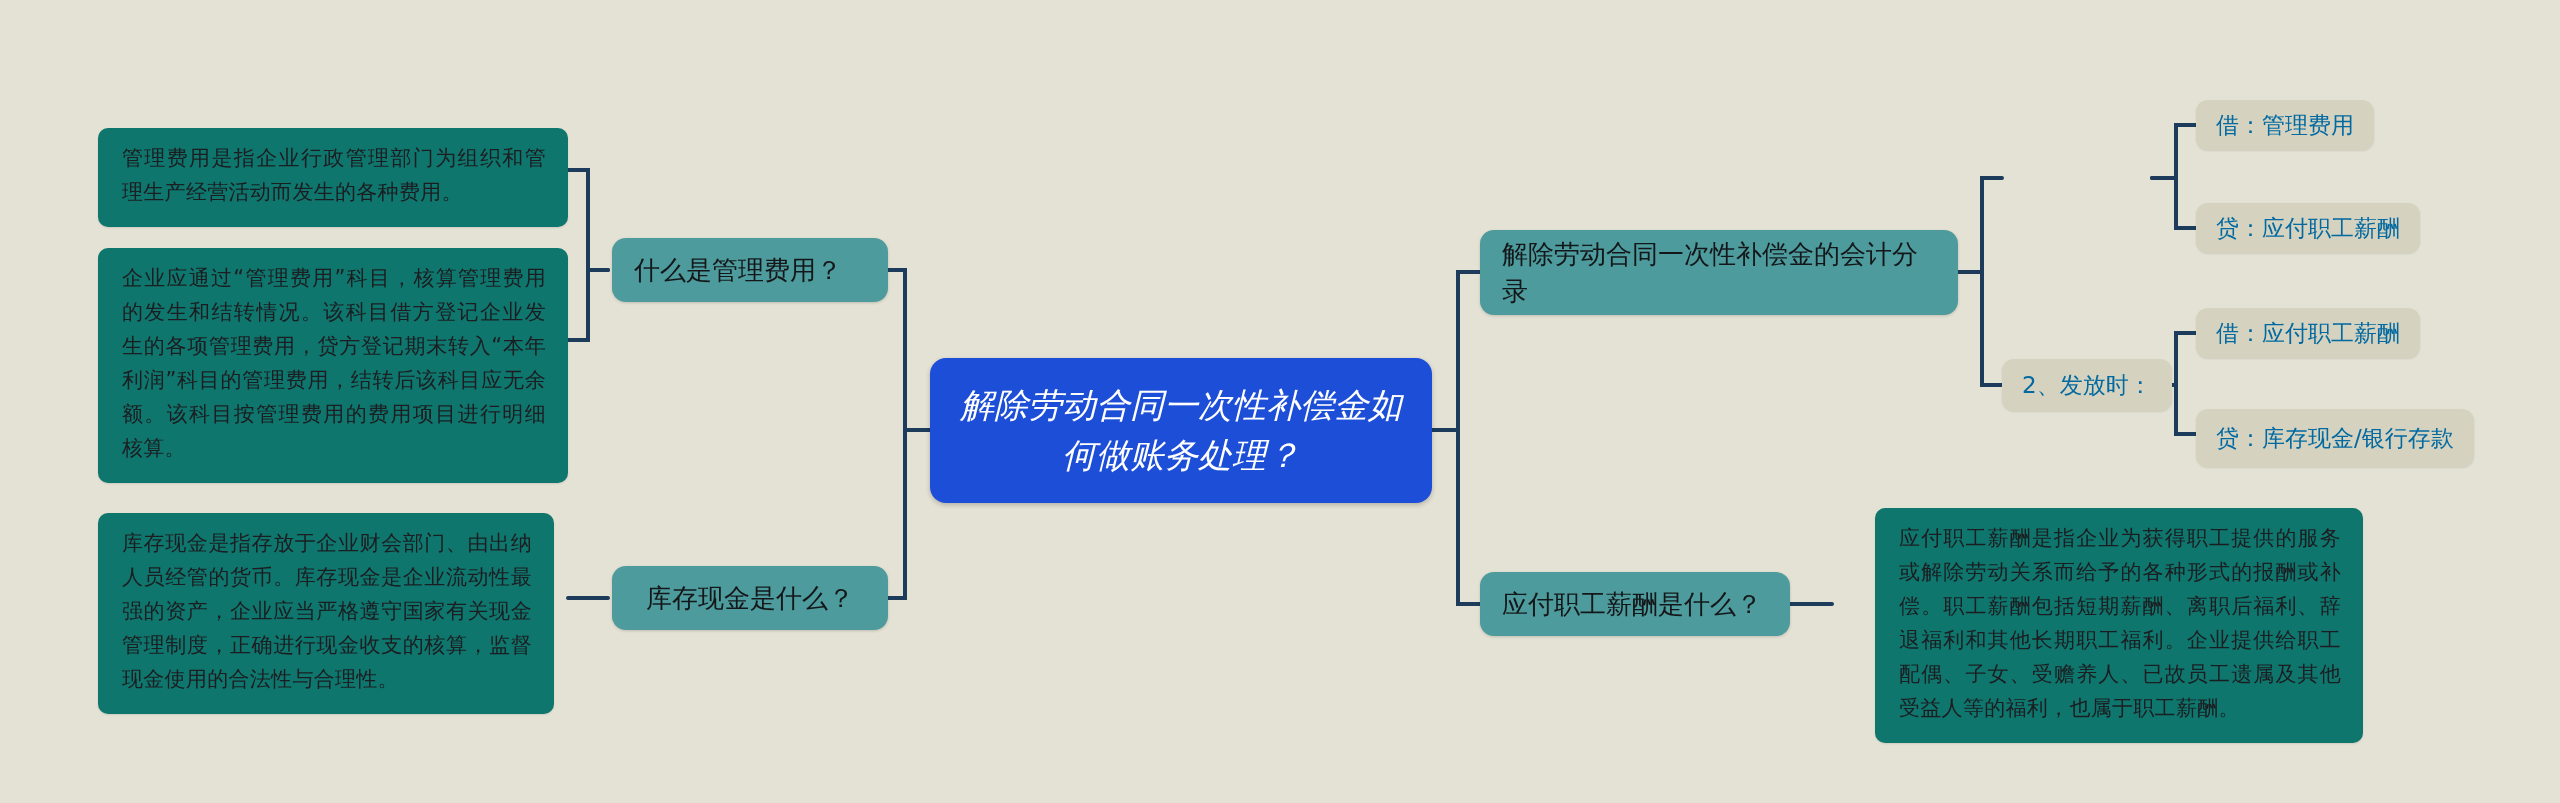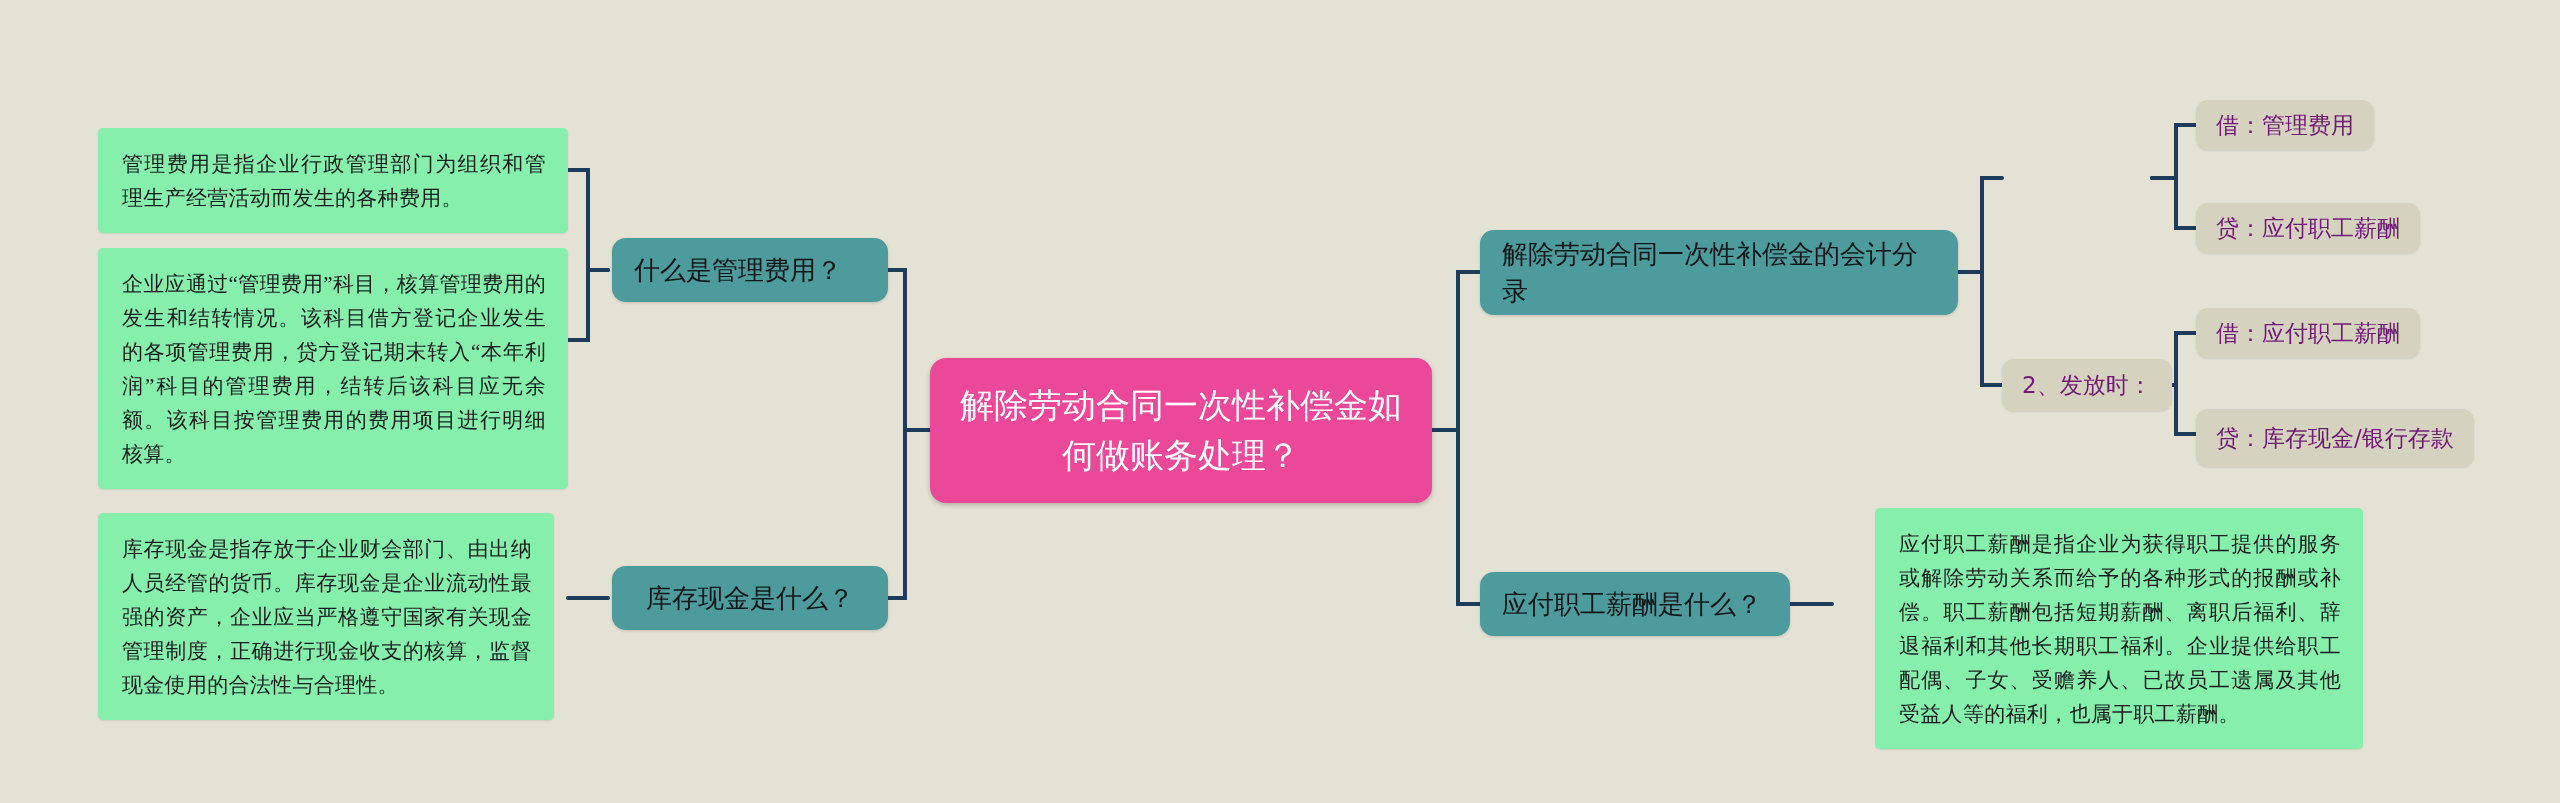--- a/index.html
+++ b/index.html
@@ -15,54 +15,55 @@
   .node{
     position:absolute;
     box-sizing:border-box;
     border-radius:14px;
     display:flex;
     align-items:center;
     z-index:3;
   }
   .leafbox{
     background:#d5d3bf;
-    color:#701a75;
+    color:#0369a1;
     box-shadow:0 1px 2px rgba(0,0,0,.10);
   }
   .para{
-    background:#86efac;
+    background:#0f766e;
     color:#1b1d20;
     display:block;
-    padding:19px 22px 18px 24px;
-    border-radius:5px;
+    padding:13px 22px 18px 24px;
+    border-radius:10px;
     line-height:1.62;
     font-size:21px;
     letter-spacing:.3px;
     text-align:justify;
     box-shadow:0 1px 2px rgba(0,0,0,.10);
   }
   .teal{
     background:#4d9b9c;
     color:#14171a;
     border-radius:14px;
     padding:14px 22px;
     font-size:26px;
     line-height:1.42;
     box-shadow:0 1px 3px rgba(0,0,0,.16);
   }
   .root{
-    background:#ec4899;
+    background:#1d4ed8;
     color:#ffffff;
     border-radius:16px;
     padding:20px 26px;
     font-size:34px;
     line-height:1.45;
     text-align:center;
     justify-content:center;
     box-shadow:0 2px 5px rgba(0,0,0,.22);
+    font-style:italic;
   }
   .tag{
     padding:11px 20px;
     font-size:23px;
     border-radius:12px;
     white-space:nowrap;
   }
   .leafline{
     padding:12px 20px;
     font-size:23px;
@@ -100,21 +101,21 @@
       <path d="M2152 385 H 2176 V 434 H 2196"></path>
 
       <path d="M1790 604 H 1812 V 604 H 1832"></path>
     </g>
   </svg>
 
   <div class="node para" style="left:98px;top:128px;width:470px;">
     <span class="inner">管理费用是指企业行政管理部门为组织和管理生产经营活动而发生的各种费用。</span>
   </div>
 
-  <div class="node para" style="left:98px;top:248px;width:470px;font-family:Liberation Serif, serif;">
+  <div class="node para" style="left:98px;top:248px;width:470px;">
     <span class="inner">企业应通过“管理费用”科目，核算管理费用的发生和结转情况。该科目借方登记企业发生的各项管理费用，贷方登记期末转入“本年利润”科目的管理费用，结转后该科目应无余额。该科目按管理费用的费用项目进行明细核算。</span>
   </div>
 
   <div class="node para" style="left:98px;top:513px;width:456px;">
     <span class="inner">库存现金是指存放于企业财会部门、由出纳人员经管的货币。库存现金是企业流动性最强的资产，企业应当严格遵守国家有关现金管理制度，正确进行现金收支的核算，监督现金使用的合法性与合理性。</span>
   </div>
 
   <div class="node teal" style="left:612px;top:238px;width:276px;height:64px;">
     <span class="inner">什么是管理费用？</span>
   </div>

